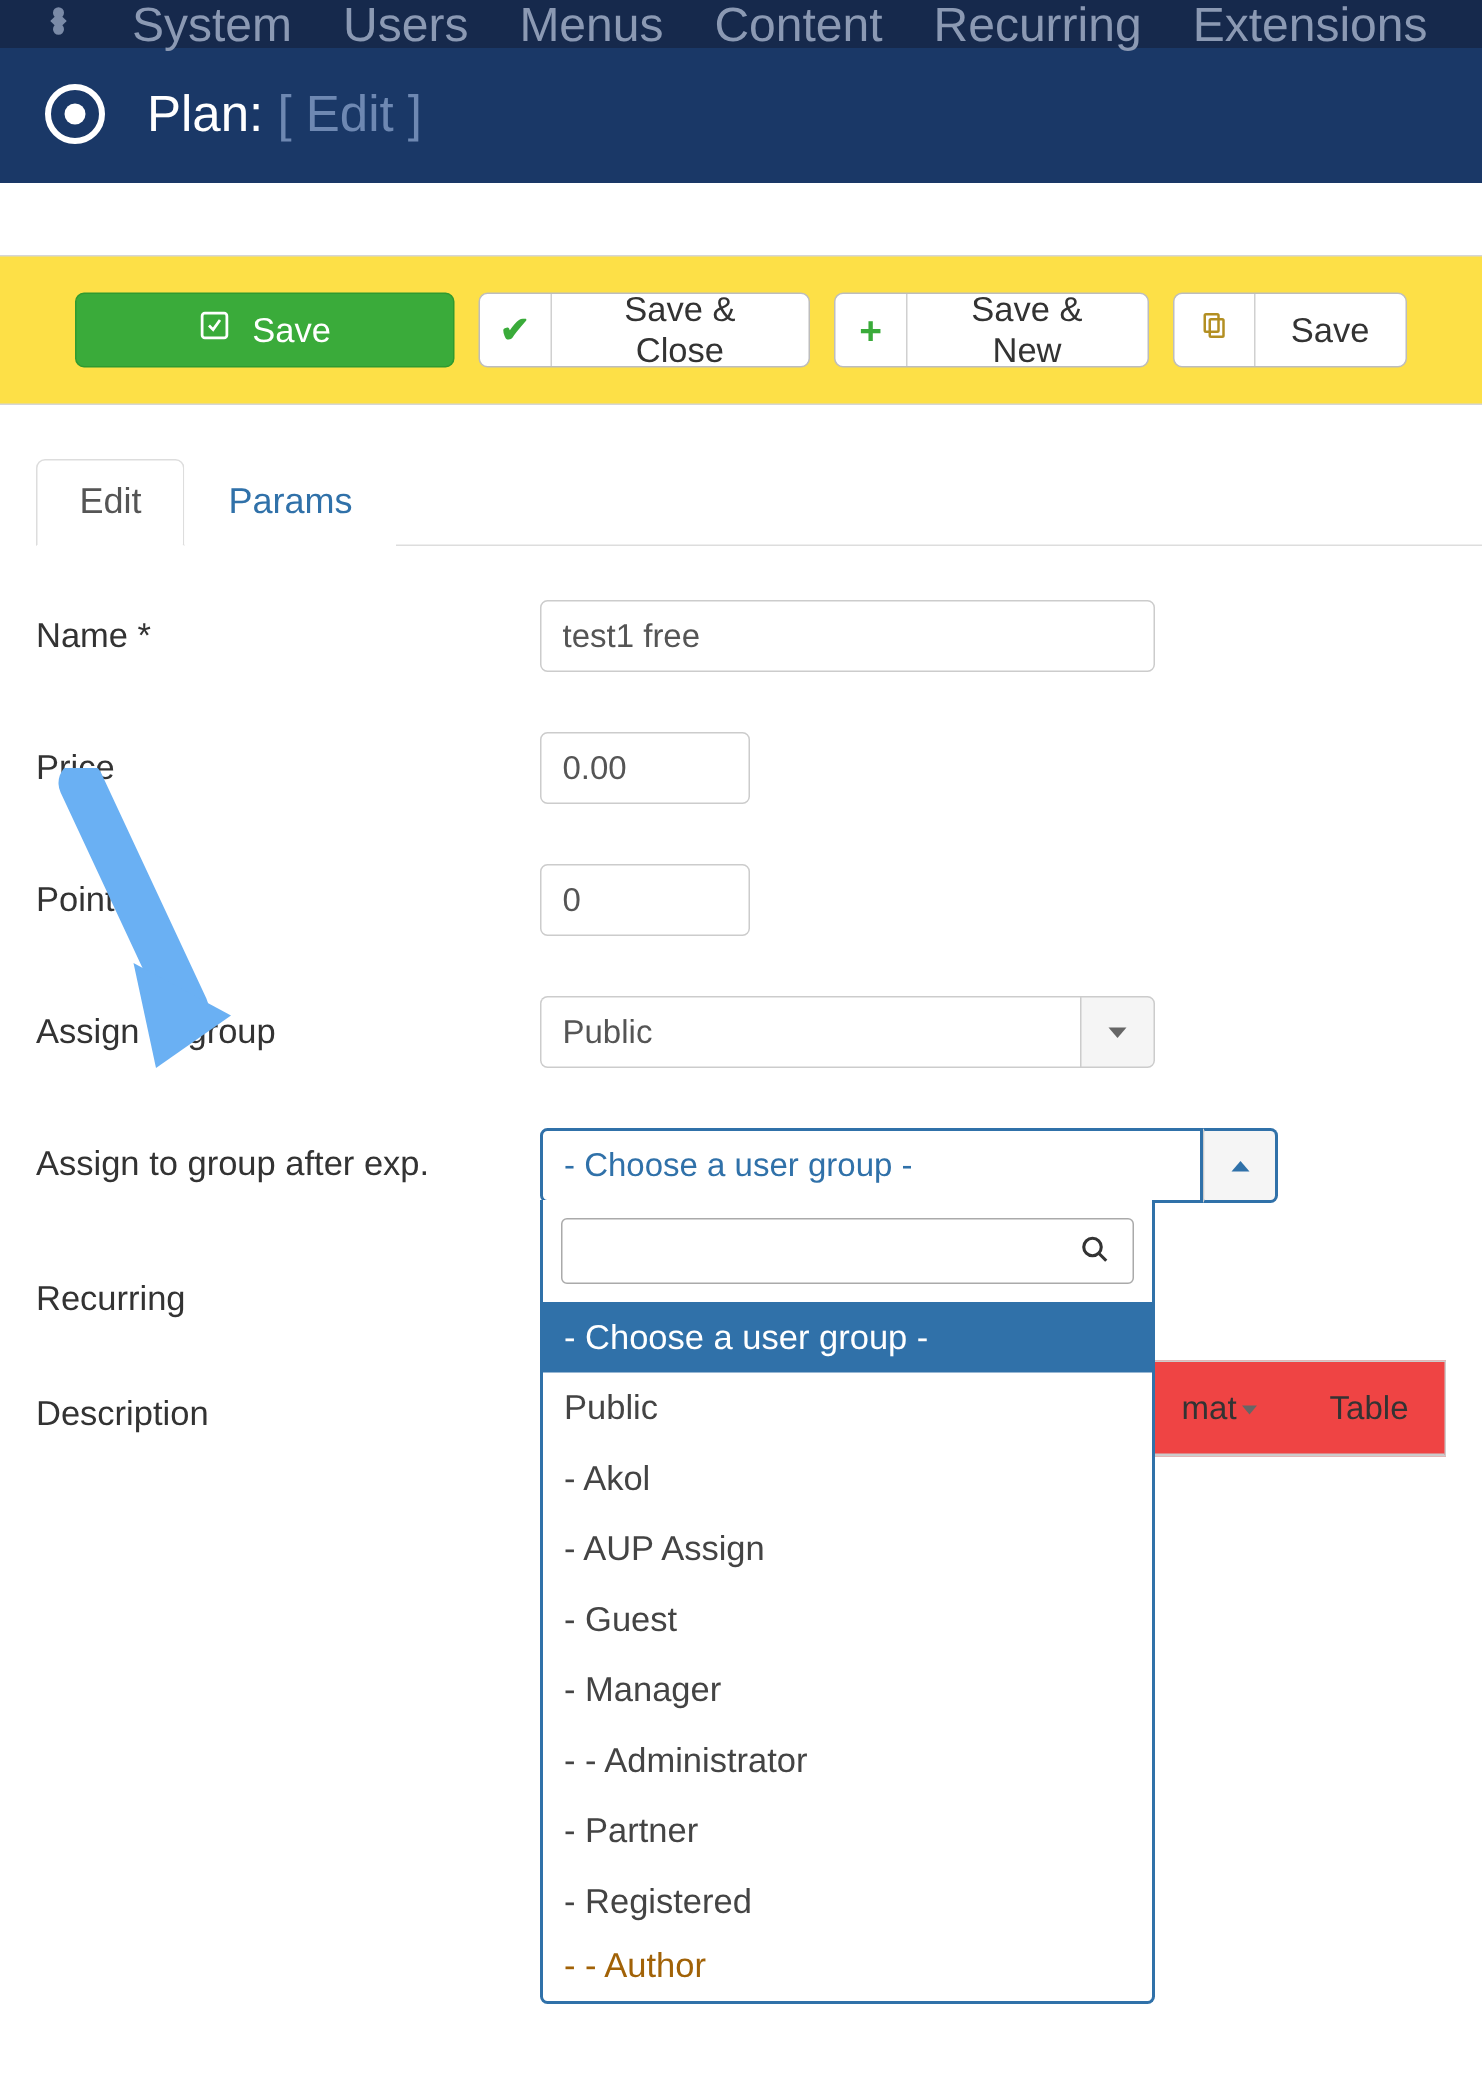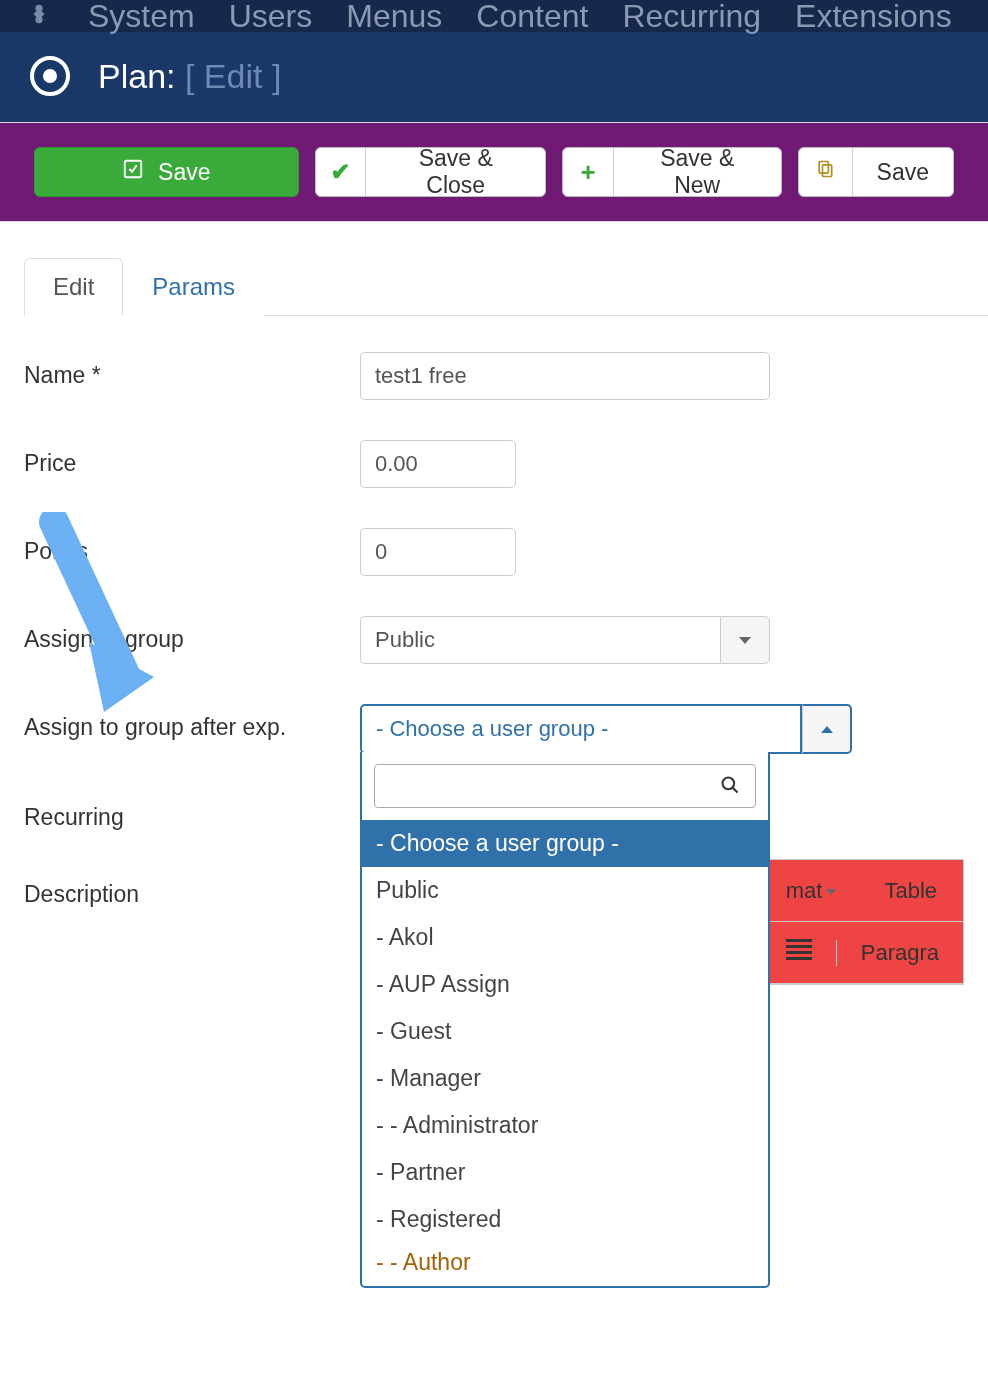--- a/index.html
+++ b/index.html
@@ -11,21 +11,21 @@
 .topnav-item { color: #8b99b3; font-size: 32px; white-space: nowrap; }
 
 
 .pagehead { background: #1a3867; padding: 24px 30px 26px; display: flex; align-items: flex-end; gap: 28px; }
 .pagehead-icon { width: 40px; height: 40px; border: 4px solid #fff; border-radius: 50%; position: relative; }
 .pagehead-icon::after { content: ""; position: absolute; top: 50%; left: 50%; width: 14px; height: 14px; background: #fff; border-radius: 50%; transform: translate(-50%, -50%); }
 .pagehead-title { color: #fff; font-size: 34px; font-weight: 400; }
 .pagehead-title .sub { color: #6e88b2; }
 
 
-.toolbar { background: #701a75; padding: 24px 34px; display: flex; gap: 16px; border-top: 1px solid #d6d6d6; border-bottom: 1px solid #d6d6d6; }
+.toolbar { background: #fde047; padding: 24px 50px; display: flex; gap: 16px; border-top: 1px solid #d6d6d6; border-bottom: 1px solid #d6d6d6; margin-top: 48px; }
 .btn { border: 1px solid #bdbdbd; border-radius: 6px; height: 50px; display: inline-flex; align-items: center; font-size: 23px; cursor: pointer; background: #fff; }
 .btn-icon-part { width: 54px; display: flex; align-items: center; justify-content: center; border-right: 1px solid #d0d0d0; height: 100%; }
 .btn-text-part { padding: 0 24px; color: #333; }
 .btn-save { background: #3aab3a; border-color: #2f9a2f; color: #fff; width: 278px; justify-content: center; font-size: 23px; }
 .btn-save .icn { margin-right: 14px; }
 .icn-check { color: #3aab3a; font-size: 24px; font-weight: bold; }
 .icn-plus { color: #3aab3a; font-size: 26px; font-weight: bold; }
 .icn-copy { color: #b38f22; font-size: 22px; }
 
 
@@ -33,21 +33,21 @@
 .tab { padding: 14px 28px; font-size: 24px; color: #3071a9; cursor: pointer; background: #fff; border: 1px solid transparent; margin-bottom: -1px; }
 .tab.active { color: #555; border: 1px solid #ddd; border-bottom: 1px solid #fff; border-radius: 6px 6px 0 0; }
 
 
 .form { padding: 36px 24px 0; }
 .row { display: flex; align-items: flex-start; margin-bottom: 40px; }
 .lbl { width: 336px; font-size: 23px; color: #333; padding-top: 10px; }
 .ctl { flex: 1; }
 .input { border: 1px solid #ccc; border-radius: 5px; padding: 10px 14px; font-size: 22px; color: #555; background: #fff; }
 .input-name { width: 410px; }
-.input-sm { width: 156px; }
+.input-sm { width: 140px; }
 
 
 .select-wrap { display: flex; width: 410px; }
 .select-main { flex: 1; border: 1px solid #ccc; border-right: none; border-radius: 5px 0 0 5px; padding: 10px 14px; font-size: 22px; color: #555; }
 .select-btn { width: 50px; border: 1px solid #ccc; border-radius: 0 5px 5px 0; background: #f5f5f5; display: flex; align-items: center; justify-content: center; cursor: pointer; }
 .caret-down { width: 0; height: 0; border-left: 6px solid transparent; border-right: 6px solid transparent; border-top: 7px solid #666; }
 .caret-up { width: 0; height: 0; border-left: 6px solid transparent; border-right: 6px solid transparent; border-bottom: 7px solid #3071a9; }
 
 
 .combo { position: relative; width: 492px; }
@@ -214,24 +214,20 @@
     <div class="rec-red" style="top:0; left:410px;"></div>
   </div>
 
   <div class="row" style="position:relative;">
     <div class="lbl">Description</div>
     <div class="editor-peek" style="top:-12px;">
       <div class="editor-peek-row">
         <span class="ep-item"><span>mat</span><span class="ep-caret"></span></span>
         <span class="ep-item">Table</span>
       </div>
-      <div class="editor-peek-row">
-        <span class="ep-item"><span class="ep-bars"><span></span><span></span><span></span><span></span></span></span>
-        <span class="ep-item" style="border-left:1px solid #ccc;">Paragra</span>
-      </div>
     </div>
   </div>
 
 </div>
 
 <div class="arrow">
   <svg width="130" height="200" viewBox="0 0 130 200">
     <defs>
       <marker id="ah" markerWidth="12" markerHeight="12" refX="6" refY="6" orient="auto">
         <path d="M0,0 L12,6 L0,12 L3,6 Z" fill="#6ab0f3"></path>

